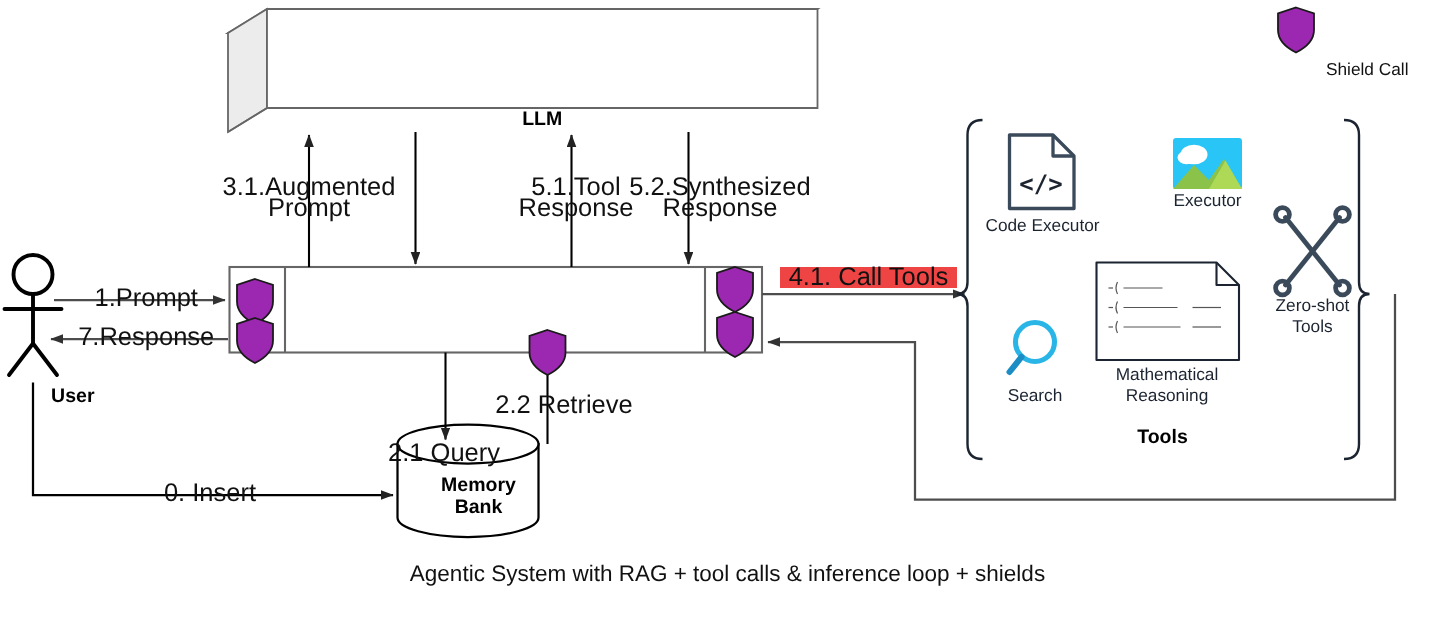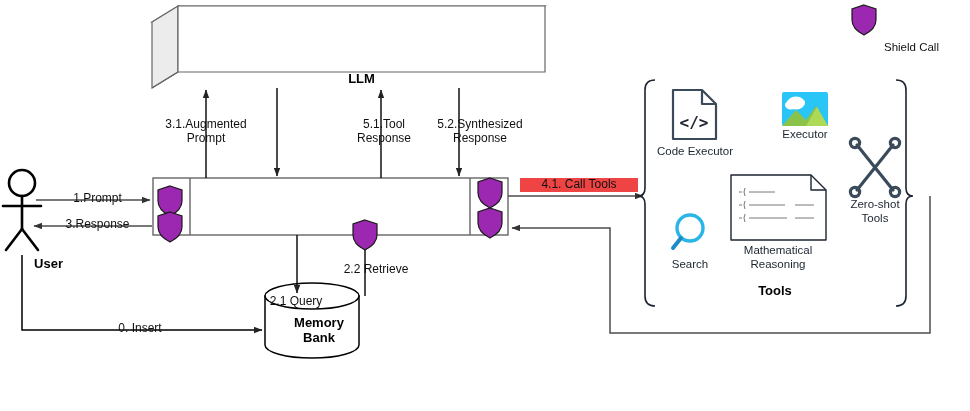--- a/index.html
+++ b/index.html
@@ -1,20 +1,20 @@
 <!DOCTYPE html>
 <html><head>
 <meta charset="utf-8">
 <style>
   html,body{margin:0;padding:0;background:#ffffff;}
   body{width:970px;height:411px;position:relative;overflow:hidden;
        font-family:"Liberation Sans","DejaVu Sans",sans-serif;color:#000;}
   #stage{position:absolute;left:0;top:0;width:970px;height:411px;}
   #svg-layer{position:absolute;left:0;top:0;width:970px;height:411px;}
-  .lbl{position:absolute;font-size:12px;line-height:13.5px;color:#111;
+  .lbl{position:absolute;font-size:17px;line-height:13.5px;color:#111;
        text-align:center;white-space:pre-line;}
   .lbl-bold{font-weight:bold;}
   .node-title{position:absolute;font-weight:bold;font-size:13px;color:#000;text-align:center;}
   .tool-cap{position:absolute;font-size:11.5px;line-height:13.5px;text-align:center;color:#1b2430;white-space:pre-line;}
   .legend-text{position:absolute;font-size:11.5px;color:#111;margin-top:28px;}
 </style>
 </head>
 <body>
 
 <div id="stage">
@@ -169,21 +169,21 @@
       <circle cx="855" cy="192" r="4.6"></circle>
       <circle cx="895" cy="192" r="4.6"></circle>
     </g>
   </svg>
 
   <div class="node-title" style="left:178px;top:47px;width:367px;margin-top:24px;">LLM</div>
   <div class="node-title" style="left:265px;top:315px;width:72px;padding-left:18px;">Memory Bank</div>
   <div class="node-title" style="left:17px;top:256px;width:46px;text-align:right;">User</div>
 
   <div class="lbl" style="left:45px;top:192px;width:105px;">1.Prompt</div>
-  <div class="lbl" style="left:45px;top:218px;width:105px;">3.Response</div>
+  <div class="lbl" style="left:45px;top:218px;width:105px;">7.Response</div>
   <div class="lbl" style="left:85px;top:322px;width:110px;">0. Insert</div>
 
   <div class="lbl" style="left:140px;top:118px;width:132px;">3.1.Augmented
 Prompt</div>
   <div class="lbl" style="left:330px;top:118px;width:108px;">5.1.Tool
 Response</div>
   <div class="lbl" style="left:418px;top:118px;width:124px;">5.2.Synthesized
 Response</div>
 
   <div class="lbl" style="left:253px;top:263px;width:86px;margin-top:32px;">2.1 Query</div>
@@ -195,14 +195,15 @@
   <div class="tool-cap" style="left:762px;top:128px;width:86px;">Executor</div>
   <div class="tool-cap" style="left:656px;top:258px;width:68px;">Search</div>
   <div class="tool-cap" style="left:730px;top:244px;width:96px;">Mathematical
 Reasoning</div>
   <div class="tool-cap" style="left:838px;top:198px;width:74px;">Zero-shot
 Tools</div>
   <div class="tool-cap lbl-bold" style="left:740px;top:284px;width:70px;font-size:13px;color:#000;">Tools</div>
 
   <div class="legend-text" style="left:884px;top:13px;">Shield Call</div>
 
+  <div class="lbl" style="left:0px;top:376px;width:970px;font-size:15px;color:#111;">Agentic System with RAG + tool calls &amp; inference loop + shields</div>
 
 </div>
 
 </body></html>

